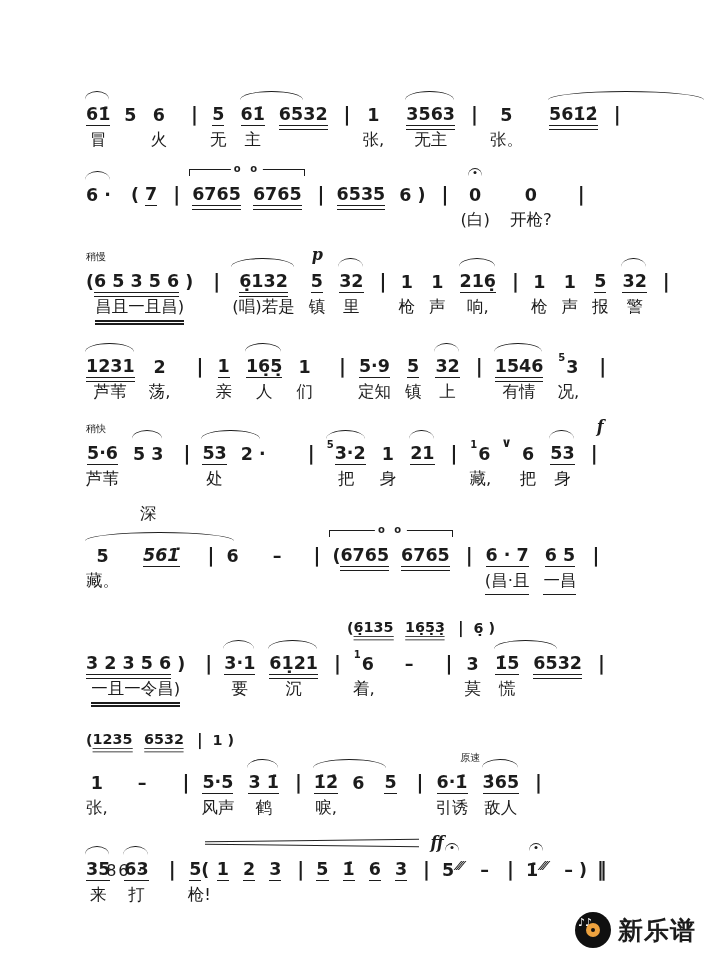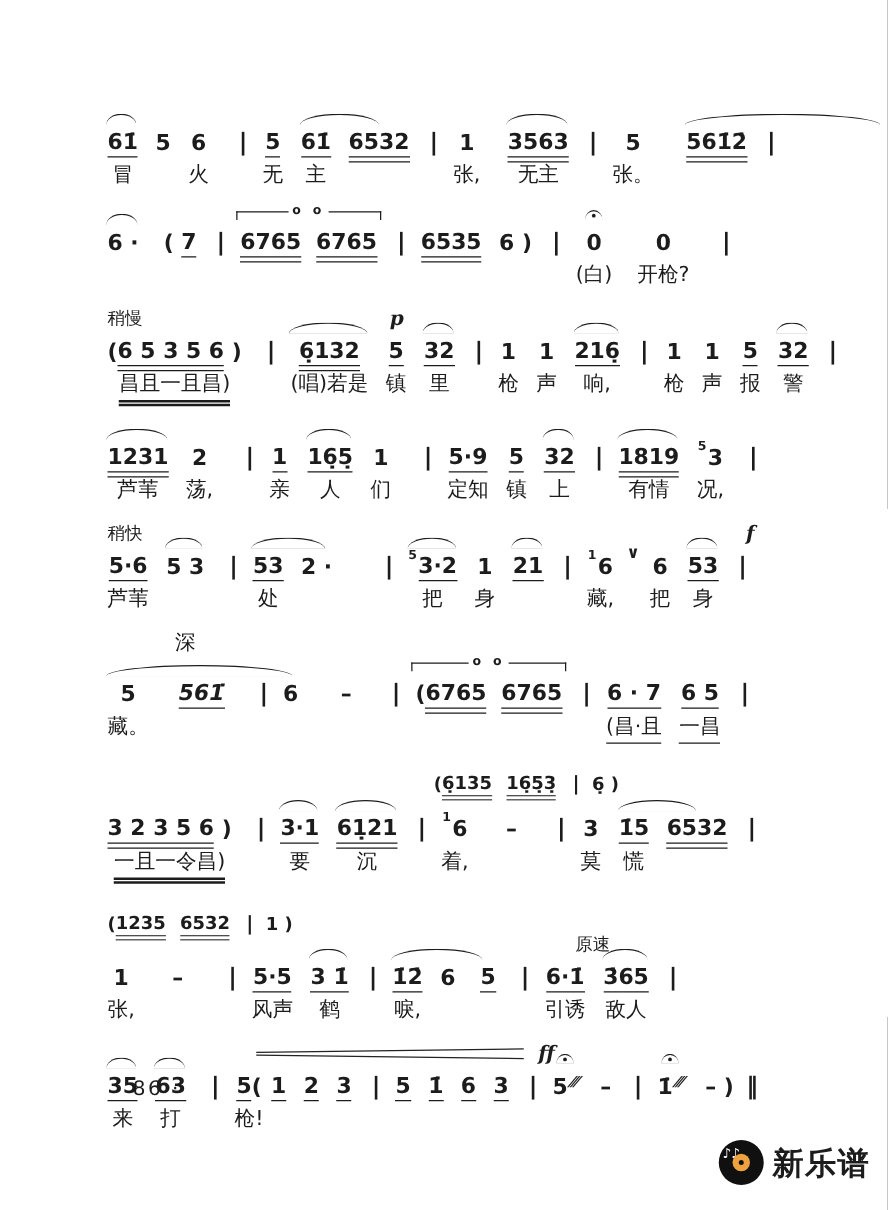--- a/index.html
+++ b/index.html
@@ -3,21 +3,21 @@
 <meta charset="utf-8">
 <style>
   html,body{margin:0;padding:0;background:#9a9a9a;}
   .page{position:relative;width:710px;height:968px;margin:0 auto;background:#ffffff;
         color:#1c1c1c;font-family:"DejaVu Sans",sans-serif;overflow:hidden;}
   .score{position:absolute;left:86px;top:84px;right:30px;}
   .system{position:relative;margin-bottom:11px;}
   .system.inset{transform:scale(0.82);transform-origin:left bottom;margin-bottom:-4px;}
   .inset .line{padding-top:6px;}
   .marks{position:relative;height:20px;}
-  .mark{position:absolute;bottom:0;font-size:14px;white-space:pre;}
+  .mark{position:absolute;bottom:0;font-size:10px;white-space:pre;}
   .mark.tempo{font-weight:normal;}
   .mark.dyn{font-family:"DejaVu Serif",serif;font-style:italic;font-weight:bold;font-size:16px;}
   .mark.cresc{height:8px;bottom:4px;}
   .mark.cresc::before,.mark.cresc::after{content:'';position:absolute;left:0;right:0;border-top:1.4px solid #222;}
   .mark.cresc::before{top:0;transform:rotate(-0.7deg);}
   .mark.cresc::after{top:5px;transform:rotate(0.7deg);}
   .line{display:flex;align-items:flex-start;padding-top:17px;}
   .hasmarks .line{padding-top:4px;}
   .cell{position:relative;display:flex;flex-direction:column;align-items:center;margin-right:14px;}
   .cell.bar{margin-right:12px;margin-left:2px;}
@@ -292,21 +292,21 @@
             <span class="arc" style="width: 100%;"></span>
             <div class="noterow"><span class="core u1">32</span></div>
             <div class="ly">上</div>
           </div>
           <div class="cell bar">
             <div class="noterow"><span class="barchar">|</span></div>
             <div class="ly"></div>
           </div>
           <div class="cell">
             <span class="arc" style="width: 100%;"></span>
-            <div class="noterow"><span class="core u2">1819</span></div>
+            <div class="noterow"><span class="core u2">1546</span></div>
             <div class="ly">有情</div>
           </div>
           <div class="cell" style="margin-right: 18px;">
             <div class="noterow"><span class="grace">5</span><span class="core">3</span></div>
             <div class="ly">况,</div>
           </div>
           <div class="cell bar">
             <div class="noterow"><span class="barchar">|</span></div>
             <div class="ly"></div>
           </div>

